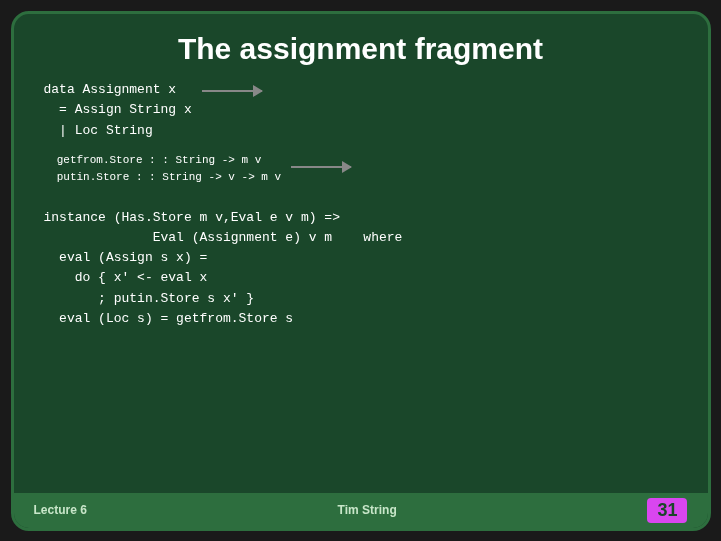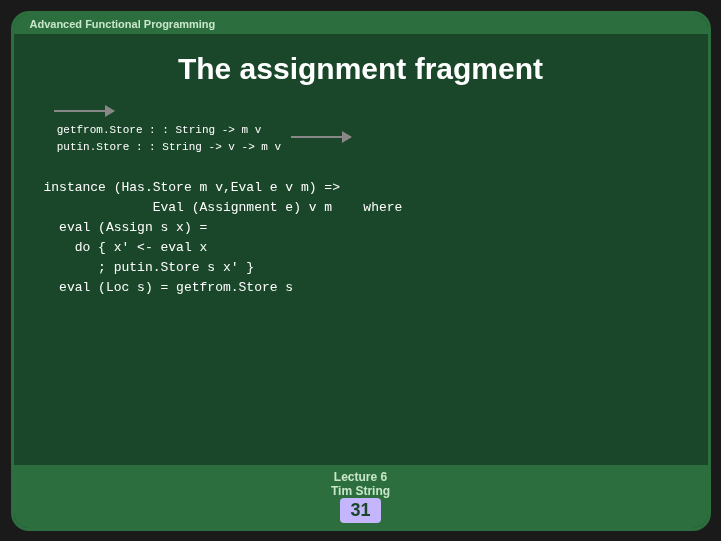--- a/index.html
+++ b/index.html
@@ -170,46 +170,45 @@
 
     .bottom-bar {
       display: flex;
       justify-content: space-between;
       align-items: center;
       padding: 5px 20px;
       background: #2d6e3e;
       font-size: 12px;
       color: #c8e6c9;
       font-weight: bold;
-      flex-direction: column;
     }
 
     .page-number {
-      background: #c4b5fd;
+      background: #d946ef;
       color: #1a472a;
       font-size: 18px;
       font-weight: bold;
       padding: 2px 10px;
       border-radius: 4px;
     }
   </style>
 </head>
 <body>
 
 <div class="slide">
-  <div class="top-bar">
-    <span>Advanced Functional Programming</span>
-  </div>
 
   <div class="slide-content">
     <div class="slide-title">The assignment fragment</div>
 
     <div class="main-area">
 
       <div class="section1">
+        <div class="section1-code">data Assignment x
+  = Assign String x
+  | Loc String</div>
         <div class="arrow-container1">
           <div class="arrow-line"></div>
         </div>
       </div>
 
 
       <div class="section3">
         <div class="section3-code">  getfrom.Store : : String -&gt; m v
   putin.Store : : String -&gt; v -&gt; m v</div>
         <div class="arrow-container2">

